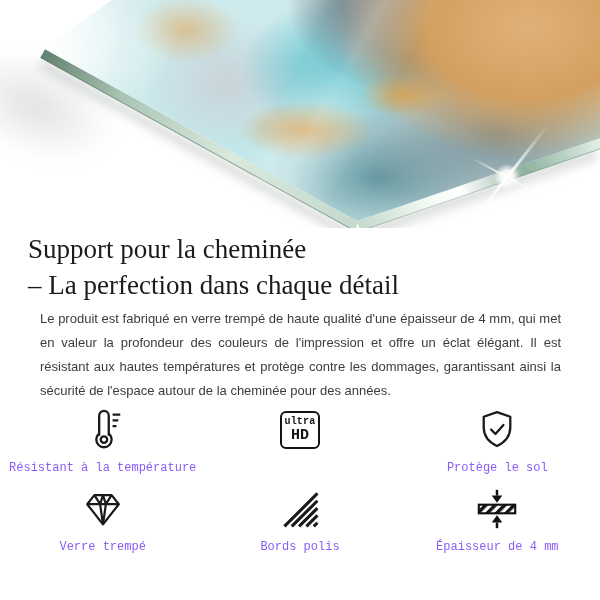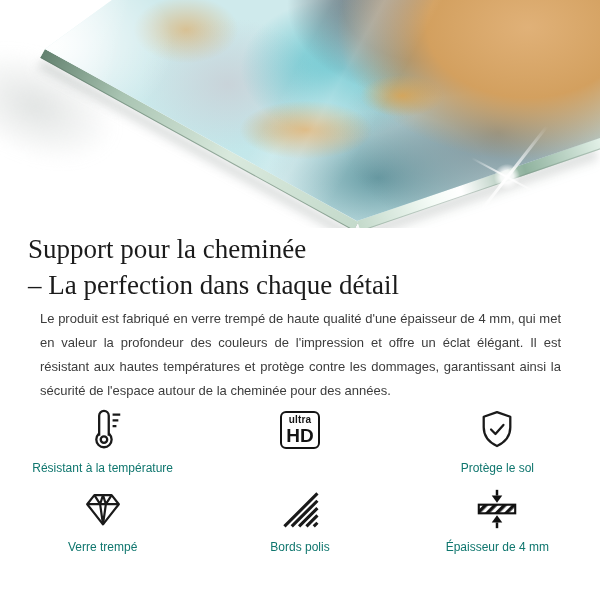--- a/index.html
+++ b/index.html
@@ -62,30 +62,30 @@
     font-family:"Liberation Serif","DejaVu Serif",serif;
     font-weight:400; font-size:27px; line-height:36px; color:#1b1b1b;
   }
   .desc {
     margin:4px 40px 0 40px; width:521px;
     font-size:13px; line-height:24px; color:#3c3c3c; text-align:justify;
   }
 
   
   .features { margin-top:4px; padding:0 4px; display:grid; grid-template-columns:repeat(3,1fr); row-gap:10px; }
-  .feature { display:flex; flex-direction:column; align-items:center; }
+  .feature { display:flex; flex-direction:column; align-items:center;font-family:Liberation Mono, monospace; }
   .ficon { height:46px; display:flex; align-items:center; justify-content:center; }
-  .flabel { margin-top:8px; font-size:12px; line-height:15px; color:#0f766e; text-align:center; }
+  .flabel { margin-top:8px; font-size:12px; line-height:15px; color:#8b5cf6; text-align:center; }
   svg.ic { display:block; }
   .hd-box {
     width:40px; height:38px; border:2.6px solid #141414; border-radius:6px; color:#141414;
     display:flex; flex-direction:column; align-items:center; justify-content:center; line-height:1;
   }
   .hd-box .t1 { font-size:10px; font-weight:700; letter-spacing:.2px; }
-  .hd-box .t2 { font-size:19px; font-weight:800; margin-top:1px; }
+  .hd-box .t2 { font-size:15px; font-weight:800; margin-top:1px; }
 </style>
 </head>
 <body>
 
 <div class="page">
 
   <div class="hero">
     <div class="shadow-bar shadow-wedge"></div>
     <div class="shadow-bar shadow-left"></div>
     <div class="shadow-bar shadow-right"></div>

